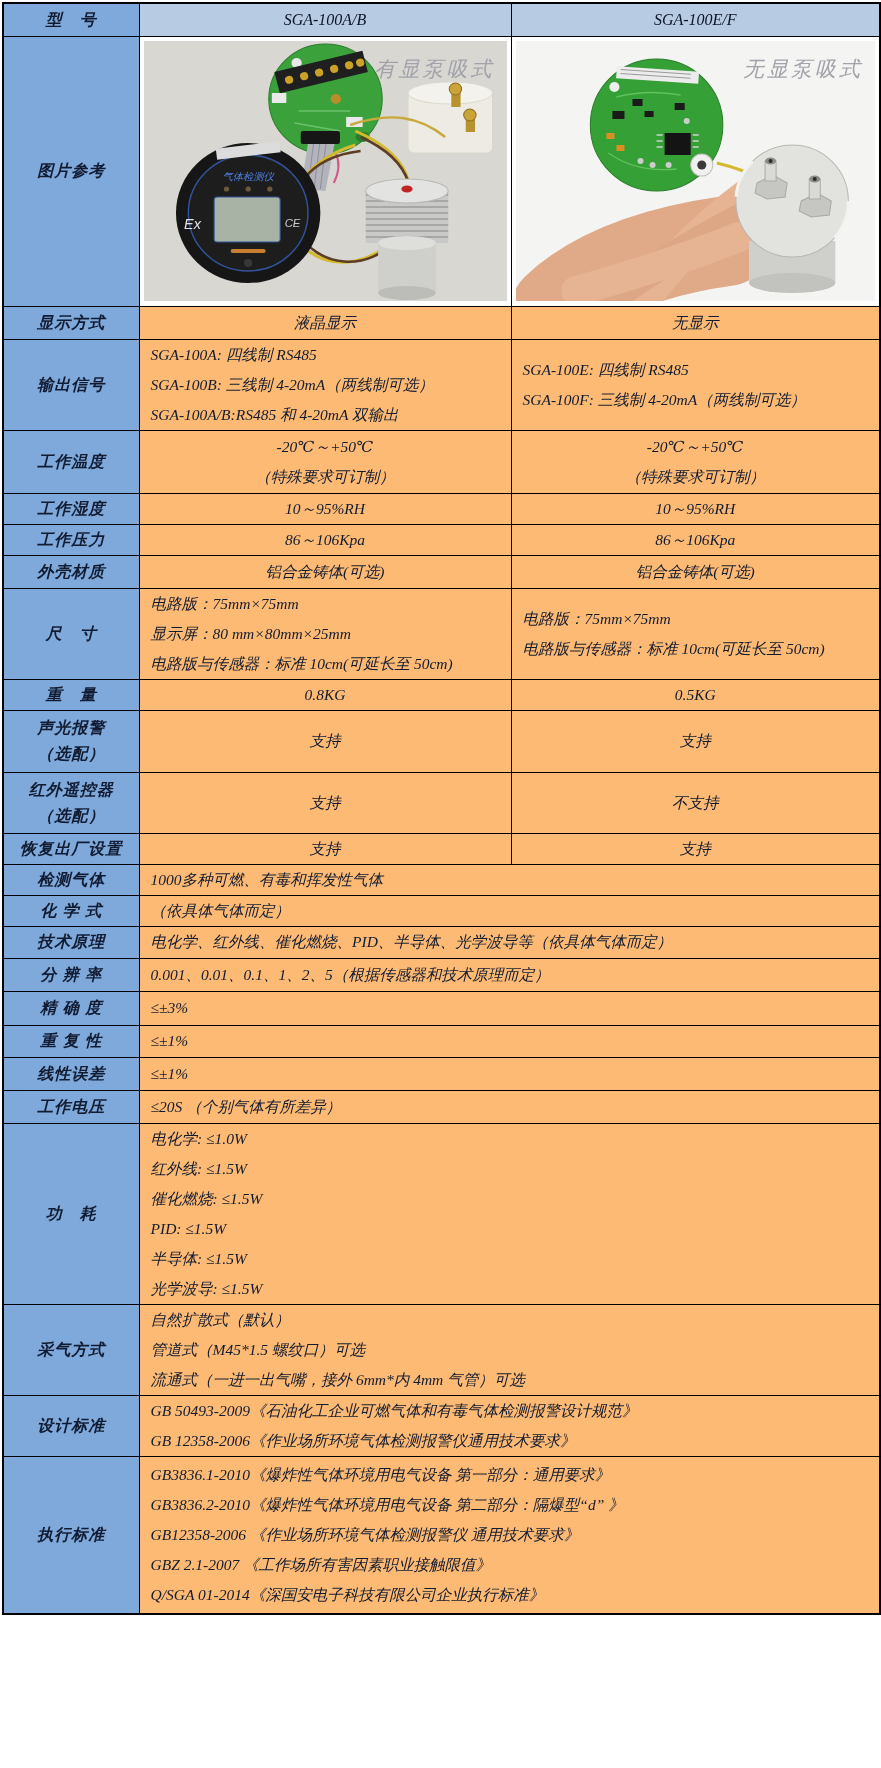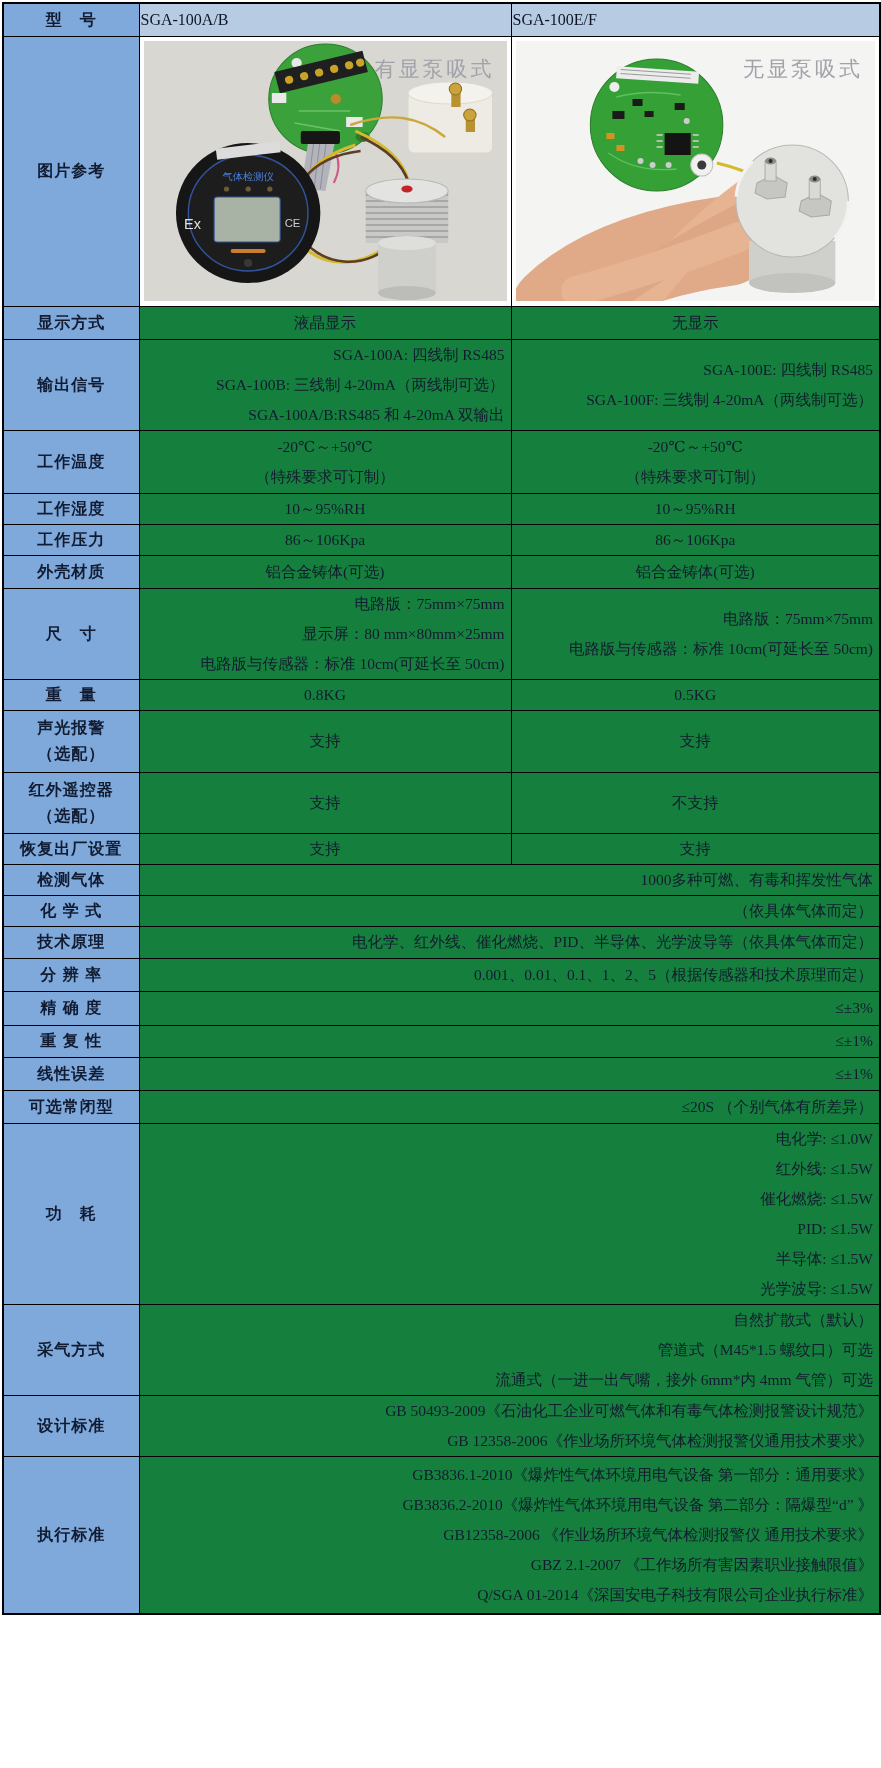--- a/index.html
+++ b/index.html
@@ -1,31 +1,31 @@
 <!DOCTYPE html>
 <html><head>
 <meta charset="utf-8">
 <style>
   html,body{margin:0;padding:0;background:#fff;}
   .page{width:881px;height:1768px;background:#fff;box-sizing:border-box;padding:2px 2px;
-        font-family:"Liberation Sans","DejaVu Sans",sans-serif;color:#10192e;}
+        font-family:"Liberation Sans","DejaVu Sans",sans-serif;color:#10192e;font-style:italic;}
   table.spec{border-collapse:collapse;width:877px;table-layout:fixed;}
   table.spec,table.spec th,table.spec td{border:1px solid #000;}
   table.spec{border-width:2px;}
   col.c-label{width:136px;}
   col.c-a{width:372px;}
   col.c-b{width:369px;}
   th.lbl{background:#7fa9db;font-weight:bold;font-size:16px;color:#111c33;
          text-align:center;vertical-align:middle;white-space:pre-line;line-height:1.6;
          font-family:"Liberation Sans","DejaVu Sans",sans-serif;letter-spacing:1px;}
-  td.val{background:#15803d;font-size:15.5px;text-align:center;vertical-align:middle;
+  td.val{background:#fdba74;font-size:15.5px;text-align:center;vertical-align:middle;
          white-space:pre-line;line-height:30px;color:#121b2f;
          font-family:"Liberation Serif","DejaVu Serif",serif;padding:0 6px;}
-  td.val.left{text-align:right;padding-left:11px;}
-  td.hdr{background:#b7cbe3;font-size:16px;text-align:left;vertical-align:middle;
+  td.val.left{text-align:left;padding-left:11px;}
+  td.hdr{background:#b7cbe3;font-size:16px;text-align:center;vertical-align:middle;
          font-family:"Liberation Serif","DejaVu Serif",serif;color:#0d1526;}
   td.photo-cell{background:#ffffff;padding:4px;vertical-align:middle;}
   .photo-wrap{position:relative;width:100%;height:260px;overflow:hidden;}
   .photo-wrap svg{display:block;width:100%;height:100%;}
   .watermark{position:absolute;top:14px;right:12px;font-size:21px;letter-spacing:3px;
              color:#a2a2aa;font-family:"Liberation Serif","DejaVu Serif",serif;margin-left:33px;}
   .tight{line-height:27px;}
   
   .h33{height:33px}.h270{height:270px}.h91{height:91px}.h29{height:29px}.h63{height:63px}
   .h30{height:30px}.h87{height:87px}.h62{height:62px}.h61{height:61px}.h31{height:31px}
@@ -274,21 +274,21 @@
   </tr>
   <tr class="h32">
     <th class="lbl">重 复 性</th>
     <td class="val left" colspan="2">≤±1%</td>
   </tr>
   <tr class="h33">
     <th class="lbl">线性误差</th>
     <td class="val left" colspan="2">≤±1%</td>
   </tr>
   <tr class="h33">
-    <th class="lbl">可选常闭型</th>
+    <th class="lbl">工作电压</th>
     <td class="val left" colspan="2">≤20S （个别气体有所差异）</td>
   </tr>
   <tr class="h165">
     <th class="lbl">功　耗</th>
     <td class="val left tight" colspan="2">电化学: ≤1.0W
 红外线: ≤1.5W
 催化燃烧: ≤1.5W
 PID: ≤1.5W
 半导体: ≤1.5W
 光学波导: ≤1.5W</td>

